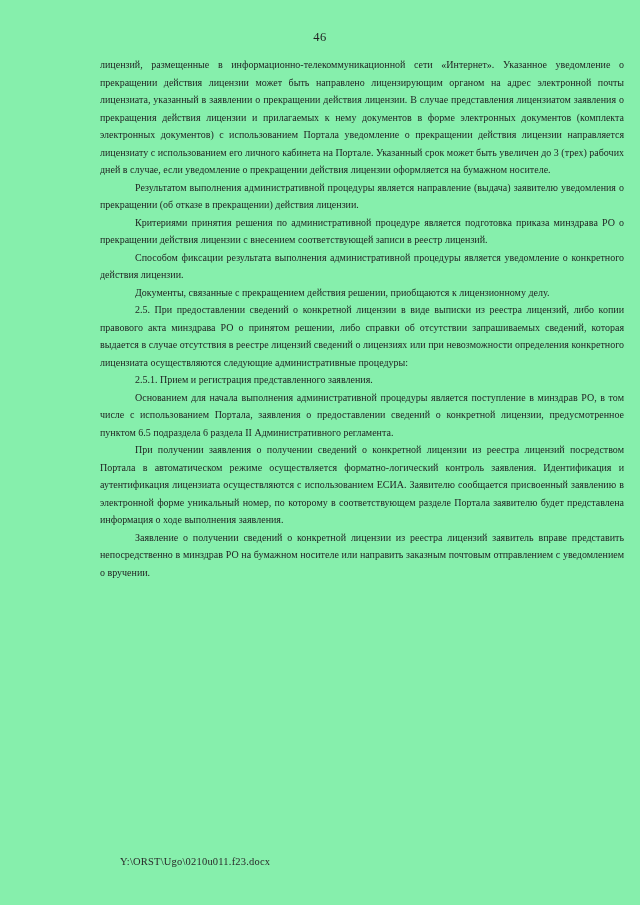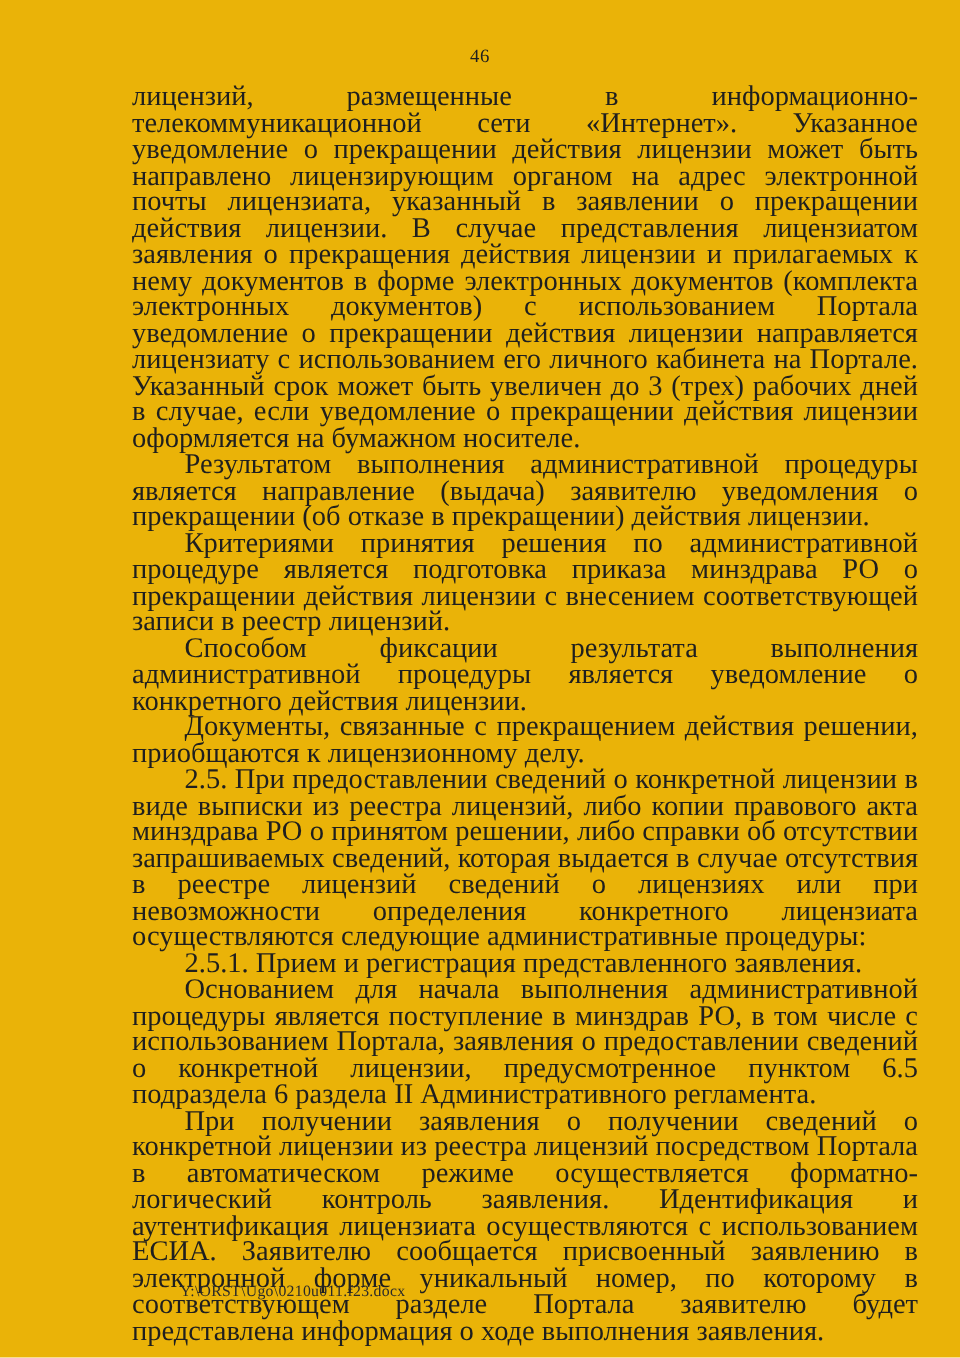--- a/index.html
+++ b/index.html
@@ -4,40 +4,40 @@
 <style>
   html, body {
     margin: 0;
     padding: 0;
     background: #ffffff;
   }
   .sheet {
     position: relative;
     width: 640px;
     height: 905px;
-    background: #eab308;
+    background: #86efac;
     font-family: "Liberation Serif", serif;
     color: #1f1f1f;
     overflow: hidden;
   }
   .page-number {
     position: absolute;
     top: 30px;
     left: 0;
     width: 640px;
     text-align: center;
     font-size: 12.5px;
     letter-spacing: 0.5px;
   }
   .content {
     position: absolute;
     top: 56px;
-    left: 88px;
+    left: 100px;
     width: 524px;
-    font-size: 19px;
+    font-size: 10px;
     line-height: 17.5px;
     text-align: justify;
   }
   .content p {
     margin: 0;
     padding: 0;
     text-indent: 35px;
   }
   .content p.no-indent {
     text-indent: 0;
@@ -62,17 +62,18 @@
   <div class="content">
     <p class="no-indent">лицензий, размещенные в информационно-телекоммуникационной сети «Интернет». Указанное уведомление о прекращении действия лицензии может быть направлено лицензирующим органом на адрес электронной почты лицензиата, указанный в заявлении о прекращении действия лицензии. В случае представления лицензиатом заявления о прекращения действия лицензии и прилагаемых к нему документов в форме электронных документов (комплекта электронных документов) с использованием Портала уведомление о прекращении действия лицензии направляется лицензиату с использованием его личного кабинета на Портале. Указанный срок может быть увеличен до 3 (трех) рабочих дней в случае, если уведомление о прекращении действия лицензии оформляется на бумажном носителе.</p>
     <p>Результатом выполнения административной процедуры является направление (выдача) заявителю уведомления о прекращении (об отказе в прекращении) действия лицензии.</p>
     <p>Критериями принятия решения по административной процедуре является подготовка приказа минздрава РО о прекращении действия лицензии с внесением соответствующей записи в реестр лицензий.</p>
     <p>Способом фиксации результата выполнения административной процедуры является уведомление о конкретного действия лицензии.</p>
     <p>Документы, связанные с прекращением действия решении, приобщаются к лицензионному делу.</p>
     <p>2.5. При предоставлении сведений о конкретной лицензии в виде выписки из реестра лицензий, либо копии правового акта минздрава РО о принятом решении, либо справки об отсутствии запрашиваемых сведений, которая выдается в случае отсутствия в реестре лицензий сведений о лицензиях или при невозможности определения конкретного лицензиата осуществляются следующие административные процедуры:</p>
     <p>2.5.1. Прием и регистрация представленного заявления.</p>
     <p>Основанием для начала выполнения административной процедуры является поступление в минздрав РО, в том числе с использованием Портала, заявления о предоставлении сведений о конкретной лицензии, предусмотренное пунктом 6.5 подраздела 6 раздела II Административного регламента.</p>
     <p>При получении заявления о получении сведений о конкретной лицензии из реестра лицензий посредством Портала в автоматическом режиме осуществляется форматно-логический контроль заявления. Идентификация и аутентификация лицензиата осуществляются с использованием ЕСИА. Заявителю сообщается присвоенный заявлению в электронной форме уникальный номер, по которому в соответствующем разделе Портала заявителю будет представлена информация о ходе выполнения заявления.</p>
+    <p>Заявление о получении сведений о конкретной лицензии из реестра лицензий заявитель вправе представить непосредственно в минздрав РО на бумажном носителе или направить заказным почтовым отправлением с уведомлением о вручении.</p>
   </div>
 
   <div class="footer">Y:\ORST\Ugo\0210u011.f23.docx</div>
 
 </div>
 
 </body></html>

